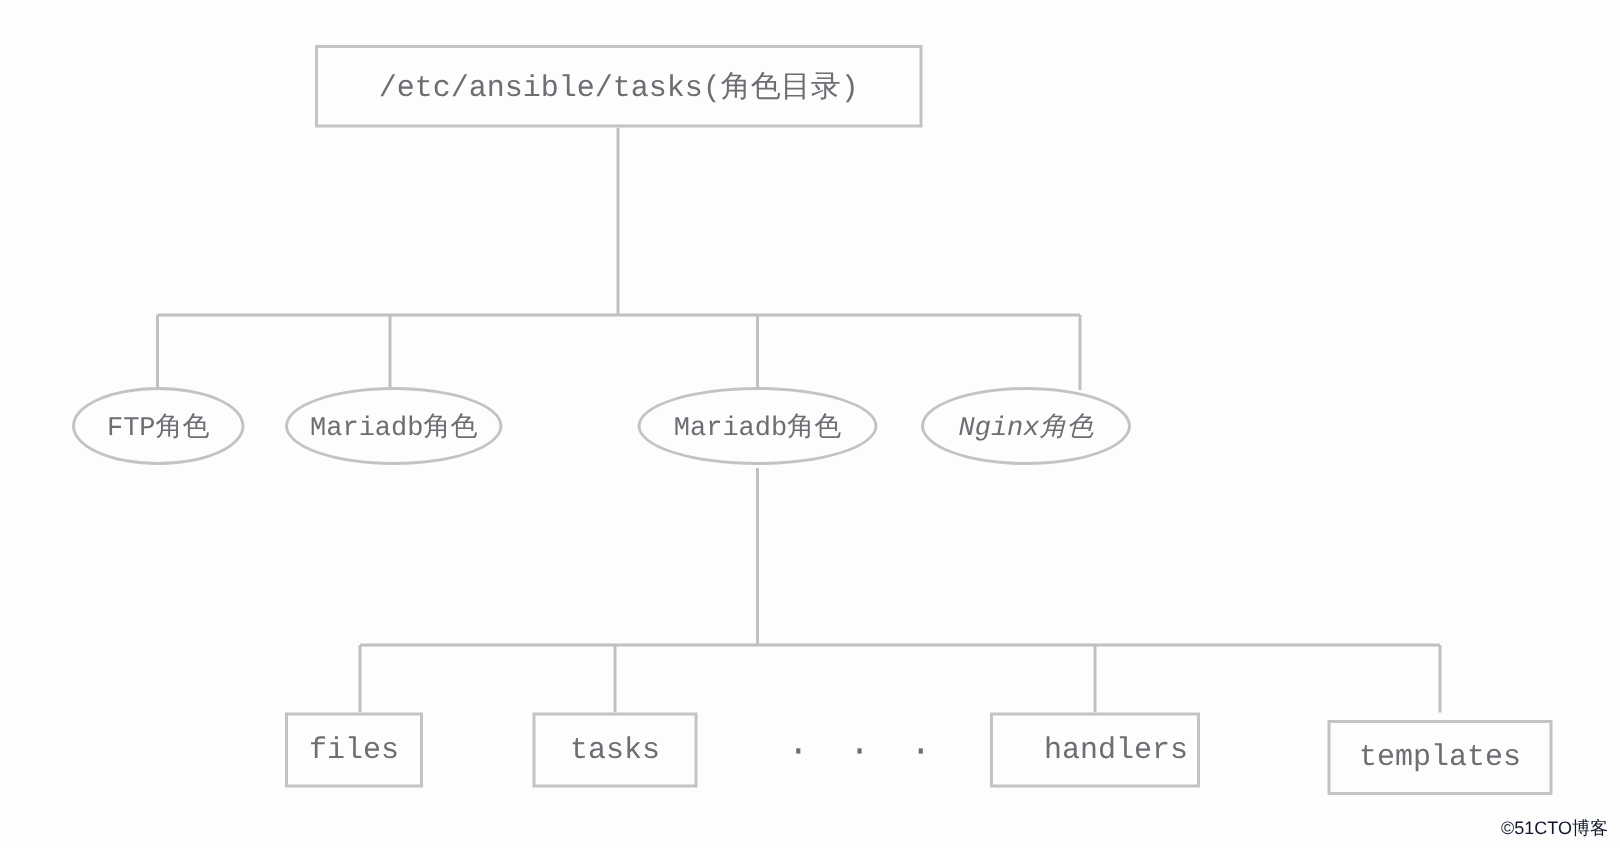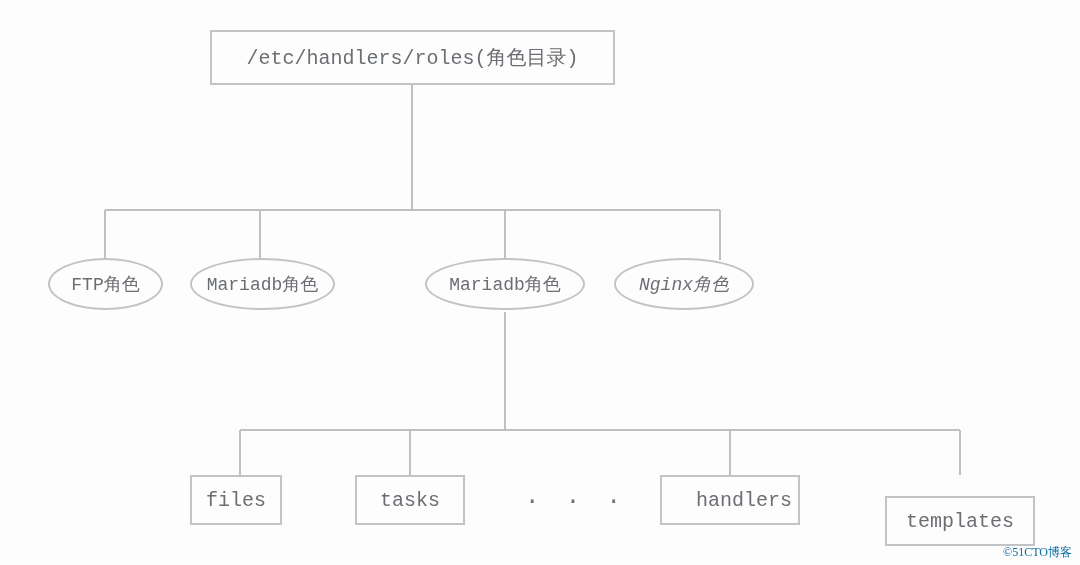--- a/index.html
+++ b/index.html
@@ -47,22 +47,22 @@
     position: absolute;
     font-size: 24px;
     color: #6b6e72;
     letter-spacing: 6px;
   }
   .watermark {
     position: absolute;
     right: 8px;
     bottom: 4px;
     font-size: 12px;
-    color: #0369a1;
-    font-family: Liberation Serif, serif;
+    color: #0f172a;
+    font-family: Liberation Sans, sans-serif;
   }
 </style>
 </head>
 <body>
 
 <svg class="connectors">
 
   <line x1="412" y1="85" x2="412" y2="210"></line>
 
   <line x1="105" y1="210" x2="720" y2="210"></line>
@@ -76,21 +76,21 @@
 
   <line x1="240" y1="430" x2="960" y2="430"></line>
 
   <line x1="240" y1="430" x2="240" y2="475"></line>
   <line x1="410" y1="430" x2="410" y2="475"></line>
   <line x1="730" y1="430" x2="730" y2="475"></line>
   <line x1="960" y1="430" x2="960" y2="475"></line>
 </svg>
 
 <div class="node rect" style="left:210px; top:30px; width:405px; height:55px;">
-  <span>/etc/handlers/roles(角色目录)</span>
+  <span>/etc/ansible/tasks(角色目录)</span>
 </div>
 
 <div class="node ellipse" style="left:48px; top:258px; width:115px; height:52px;">
   <span>FTP角色</span>
 </div>
 <div class="node ellipse" style="left:190px; top:258px; width:145px; height:52px;">
   <span>Mariadb角色</span>
 </div>
 <div class="node ellipse" style="left:425px; top:258px; width:160px; height:52px;">
   <span>Mariadb角色</span>
@@ -104,17 +104,17 @@
 </div>
 <div class="node rect" style="left:355px; top:475px; width:110px; height:50px;justify-content:center;">
   <span>tasks</span>
 </div>
 
 <div class="dots" style="left:525px; top:488px;">· · ·</div>
 
 <div class="node rect" style="left:660px; top:475px; width:140px; height:50px;padding-left:44px;">
   <span>handlers</span>
 </div>
-<div class="node rect" style="left:885px; top:480px; width:150px; height:50px;margin-top:16px;">
+<div class="node rect" style="left:885px; top:480px; width:150px; height:50px;">
   <span>templates</span>
 </div>
 
 <div class="watermark">©51CTO博客</div>
 
 </body></html>

